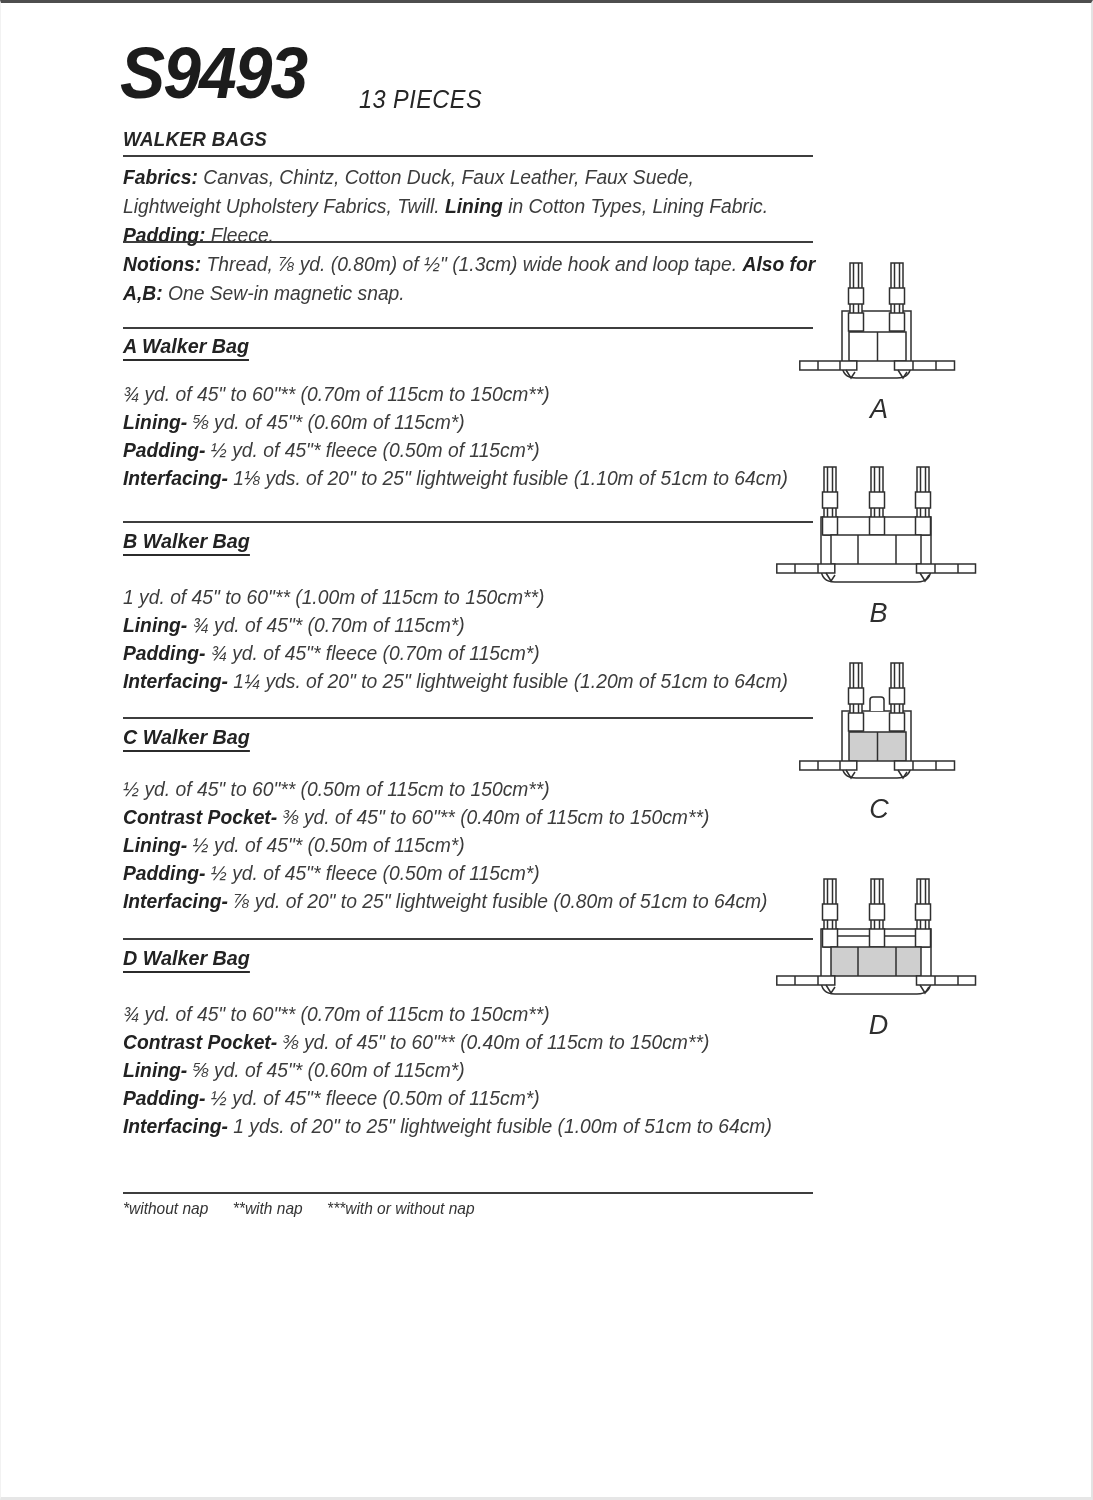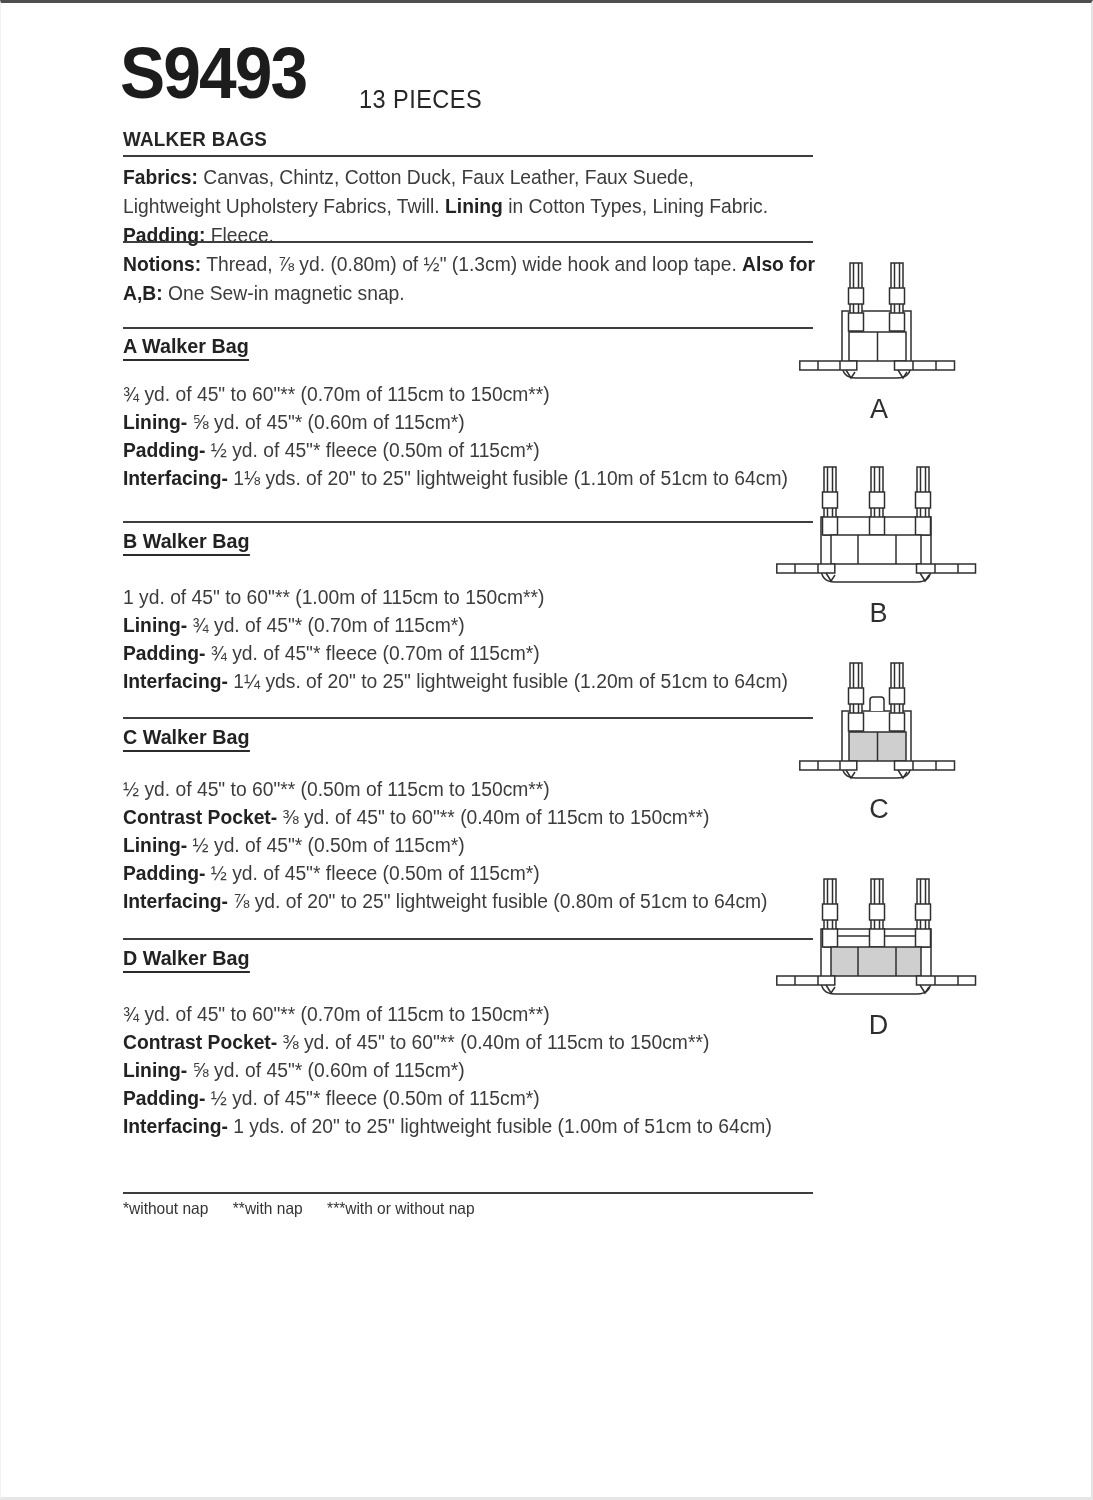--- a/index.html
+++ b/index.html
@@ -1,19 +1,19 @@
 <!DOCTYPE html>
 <html><head>
 <meta charset="utf-8">
 <style>
   html,body { margin:0; padding:0; background:#ffffff; }
   body { width:1093px; height:1500px; font-family:"Liberation Sans","DejaVu Sans",sans-serif; color:#3a3a3a; }
   .page { position:relative; width:1093px; height:1500px; box-sizing:border-box; background:#ffffff;
           border-top:3px solid #4e4e4e; border-right:2px solid #e3e3e3;
-          border-bottom:3px solid #e6e6e6; border-left:1px solid #f2f2f2; overflow:hidden; }
+          border-bottom:3px solid #e6e6e6; border-left:1px solid #f2f2f2; overflow:hidden;font-style:italic; }
   .abs { position:absolute; }
   .cond { transform:scaleX(0.94); transform-origin:0 0; }
   .title { left:119px; top:34px; font-size:72px; font-weight:bold; letter-spacing:-2px;
            color:#1c1c1c; line-height:1; transform:scaleX(0.94); transform-origin:0 0; white-space:nowrap; }
   .pieces { left:358px; top:82px; font-size:25px; color:#262626; letter-spacing:0.5px; white-space:nowrap; }
   .category { left:122px; top:125px; font-size:20px; font-weight:bold; color:#262626; letter-spacing:0.3px; }
   .rule { left:122px; width:690px; height:2px; background:#3d3d3d; }
   .para { left:122px; font-size:20.5px; line-height:29px; color:#3c3c3c; }
   .para b, .yline b, .sec-heading { color:#222222; }
   .sec-heading { left:122px; font-size:21px; font-weight:bold; }

